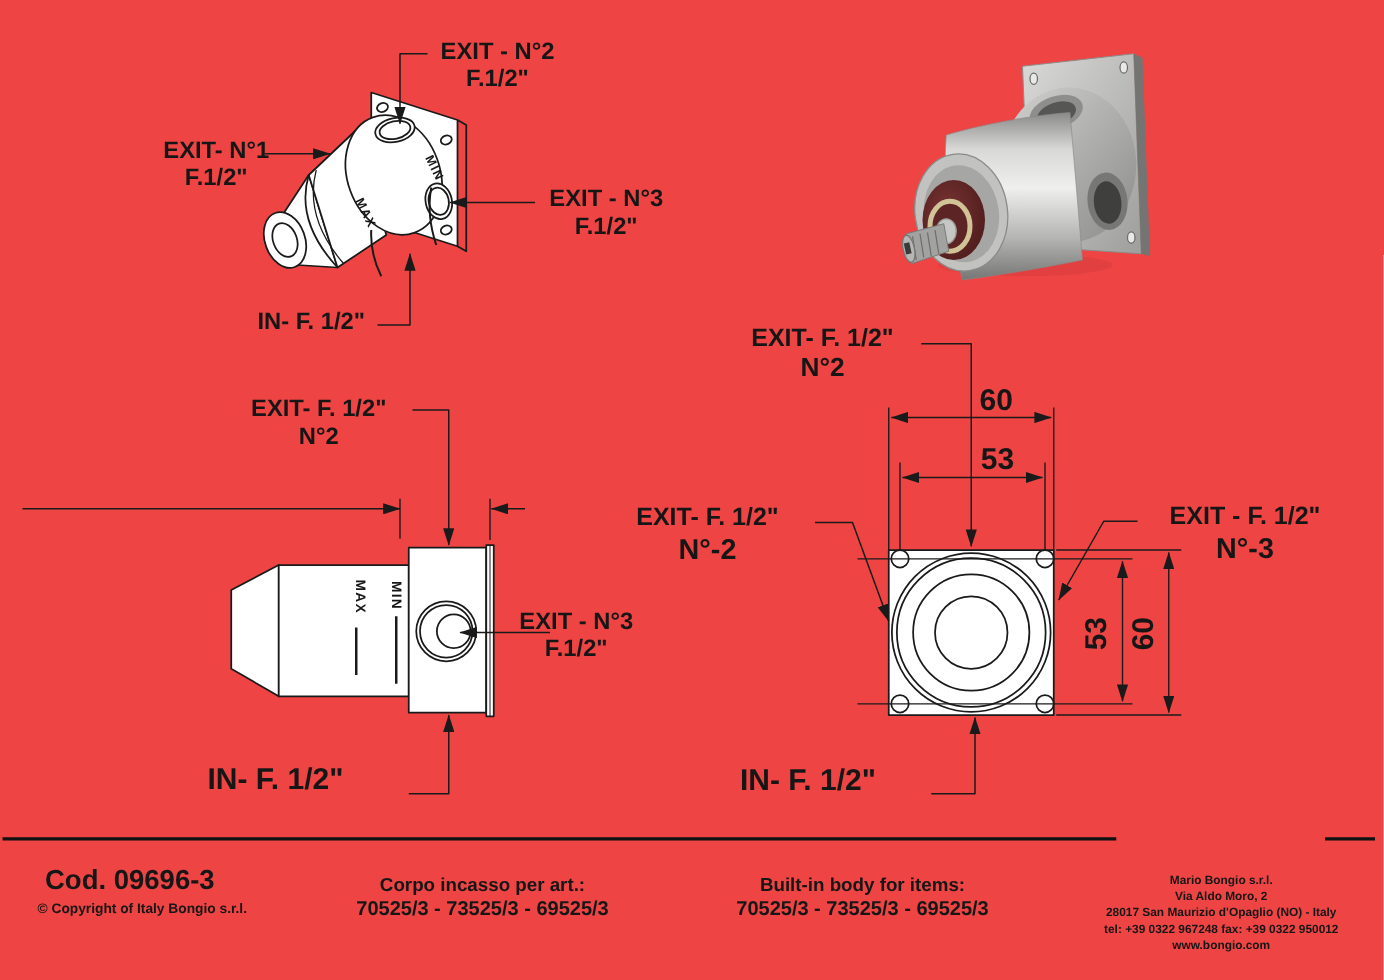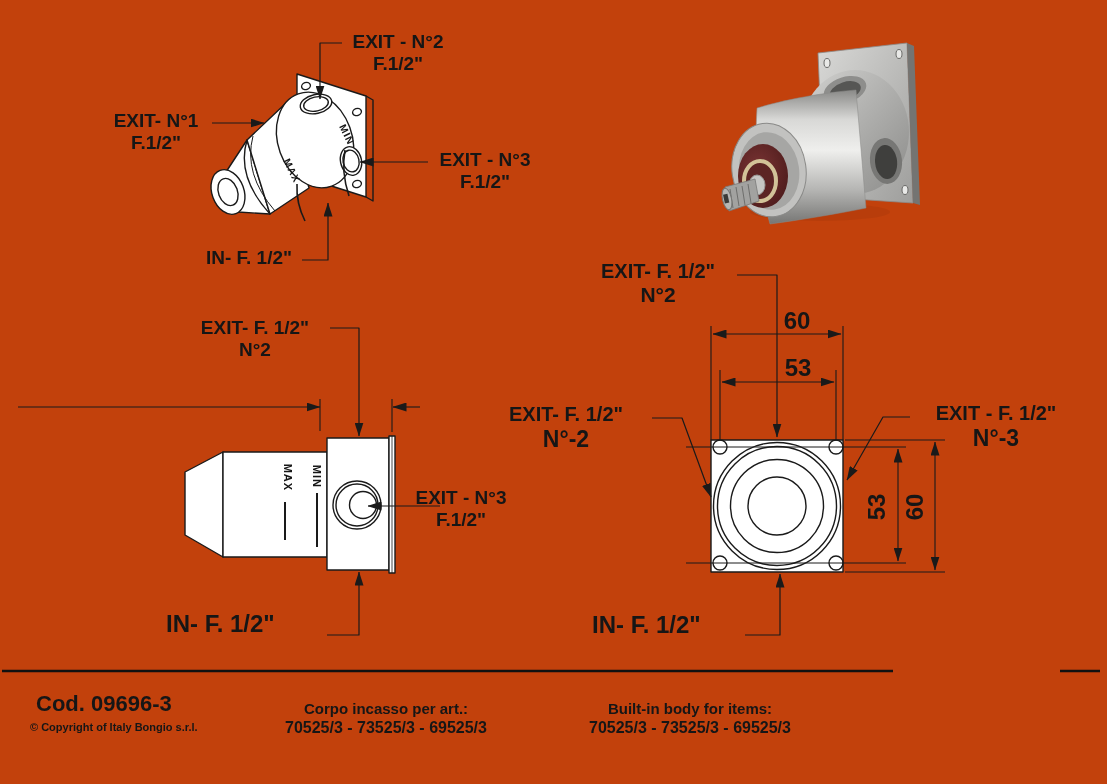--- a/index.html
+++ b/index.html
@@ -1,23 +1,23 @@
 <!DOCTYPE html>
 <html><head>
 <meta charset="utf-8">
 <style>
   html,body{margin:0;padding:0;background:#fff;}
-  .page{position:relative;width:1107px;height:784px;background:#c2410c;overflow:hidden;
+  .page{position:relative;width:1107px;height:784px;background:#ef4444;overflow:hidden;
         font-family:"Liberation Sans",sans-serif;color:#111;}
   svg.art{position:absolute;left:0;top:0;}
   .lbl{position:absolute;font-weight:bold;color:#161616;text-align:center;line-height:1.16;white-space:nowrap;}
   .lbl div{white-space:nowrap;}
   
   #iso-exit2{left:336px;top:31px;width:124px;font-size:19px;}
-  #iso-exit1{left:98px;top:110px;width:116px;font-size:19px;}
+  #iso-exit1{left:115px;top:110px;width:116px;font-size:19px;}
   #iso-exit3{left:426px;top:149px;width:118px;font-size:19px;}
   #iso-in{left:193px;top:247px;width:112px;font-size:19px;}
   #iso-max{left:279px;top:165px;font-size:10px;transform:rotate(64deg);letter-spacing:1px;}
   #iso-min{left:336px;top:129px;font-size:10px;transform:rotate(64deg);letter-spacing:1px;}
   
   #side-exit2{left:180px;top:317px;width:150px;font-size:19px;}
   #side-depth{left:8px;top:381px;font-size:22px;}
   #side-exit3{left:396px;top:487px;width:130px;font-size:19px;}
   #side-in{left:166px;top:610px;font-size:24px;}
   #side-max{left:274px;top:471px;font-size:11px;transform:rotate(90deg);letter-spacing:1px;}
@@ -274,14 +274,21 @@
 <div class="lbl" id="f-cod">Cod. 09696-3</div>
 <div class="lbl" id="f-copy">© Copyright of Italy Bongio s.r.l.</div>
 <div class="lbl" id="f-it">
   <div>Corpo incasso per art.:</div>
   <div class="items">70525/3 - 73525/3 - 69525/3</div>
 </div>
 <div class="lbl" id="f-en">
   <div>Built-in body for items:</div>
   <div class="items">70525/3 - 73525/3 - 69525/3</div>
 </div>
+<div class="lbl" id="f-addr">
+  <div>Mario Bongio s.r.l.</div>
+  <div>Via Aldo Moro, 2</div>
+  <div>28017 San Maurizio d'Opaglio (NO) - Italy</div>
+  <div>tel: +39 0322 967248 fax: +39 0322 950012</div>
+  <div>www.bongio.com</div>
+</div>
 
 </div>
 
 </body></html>

